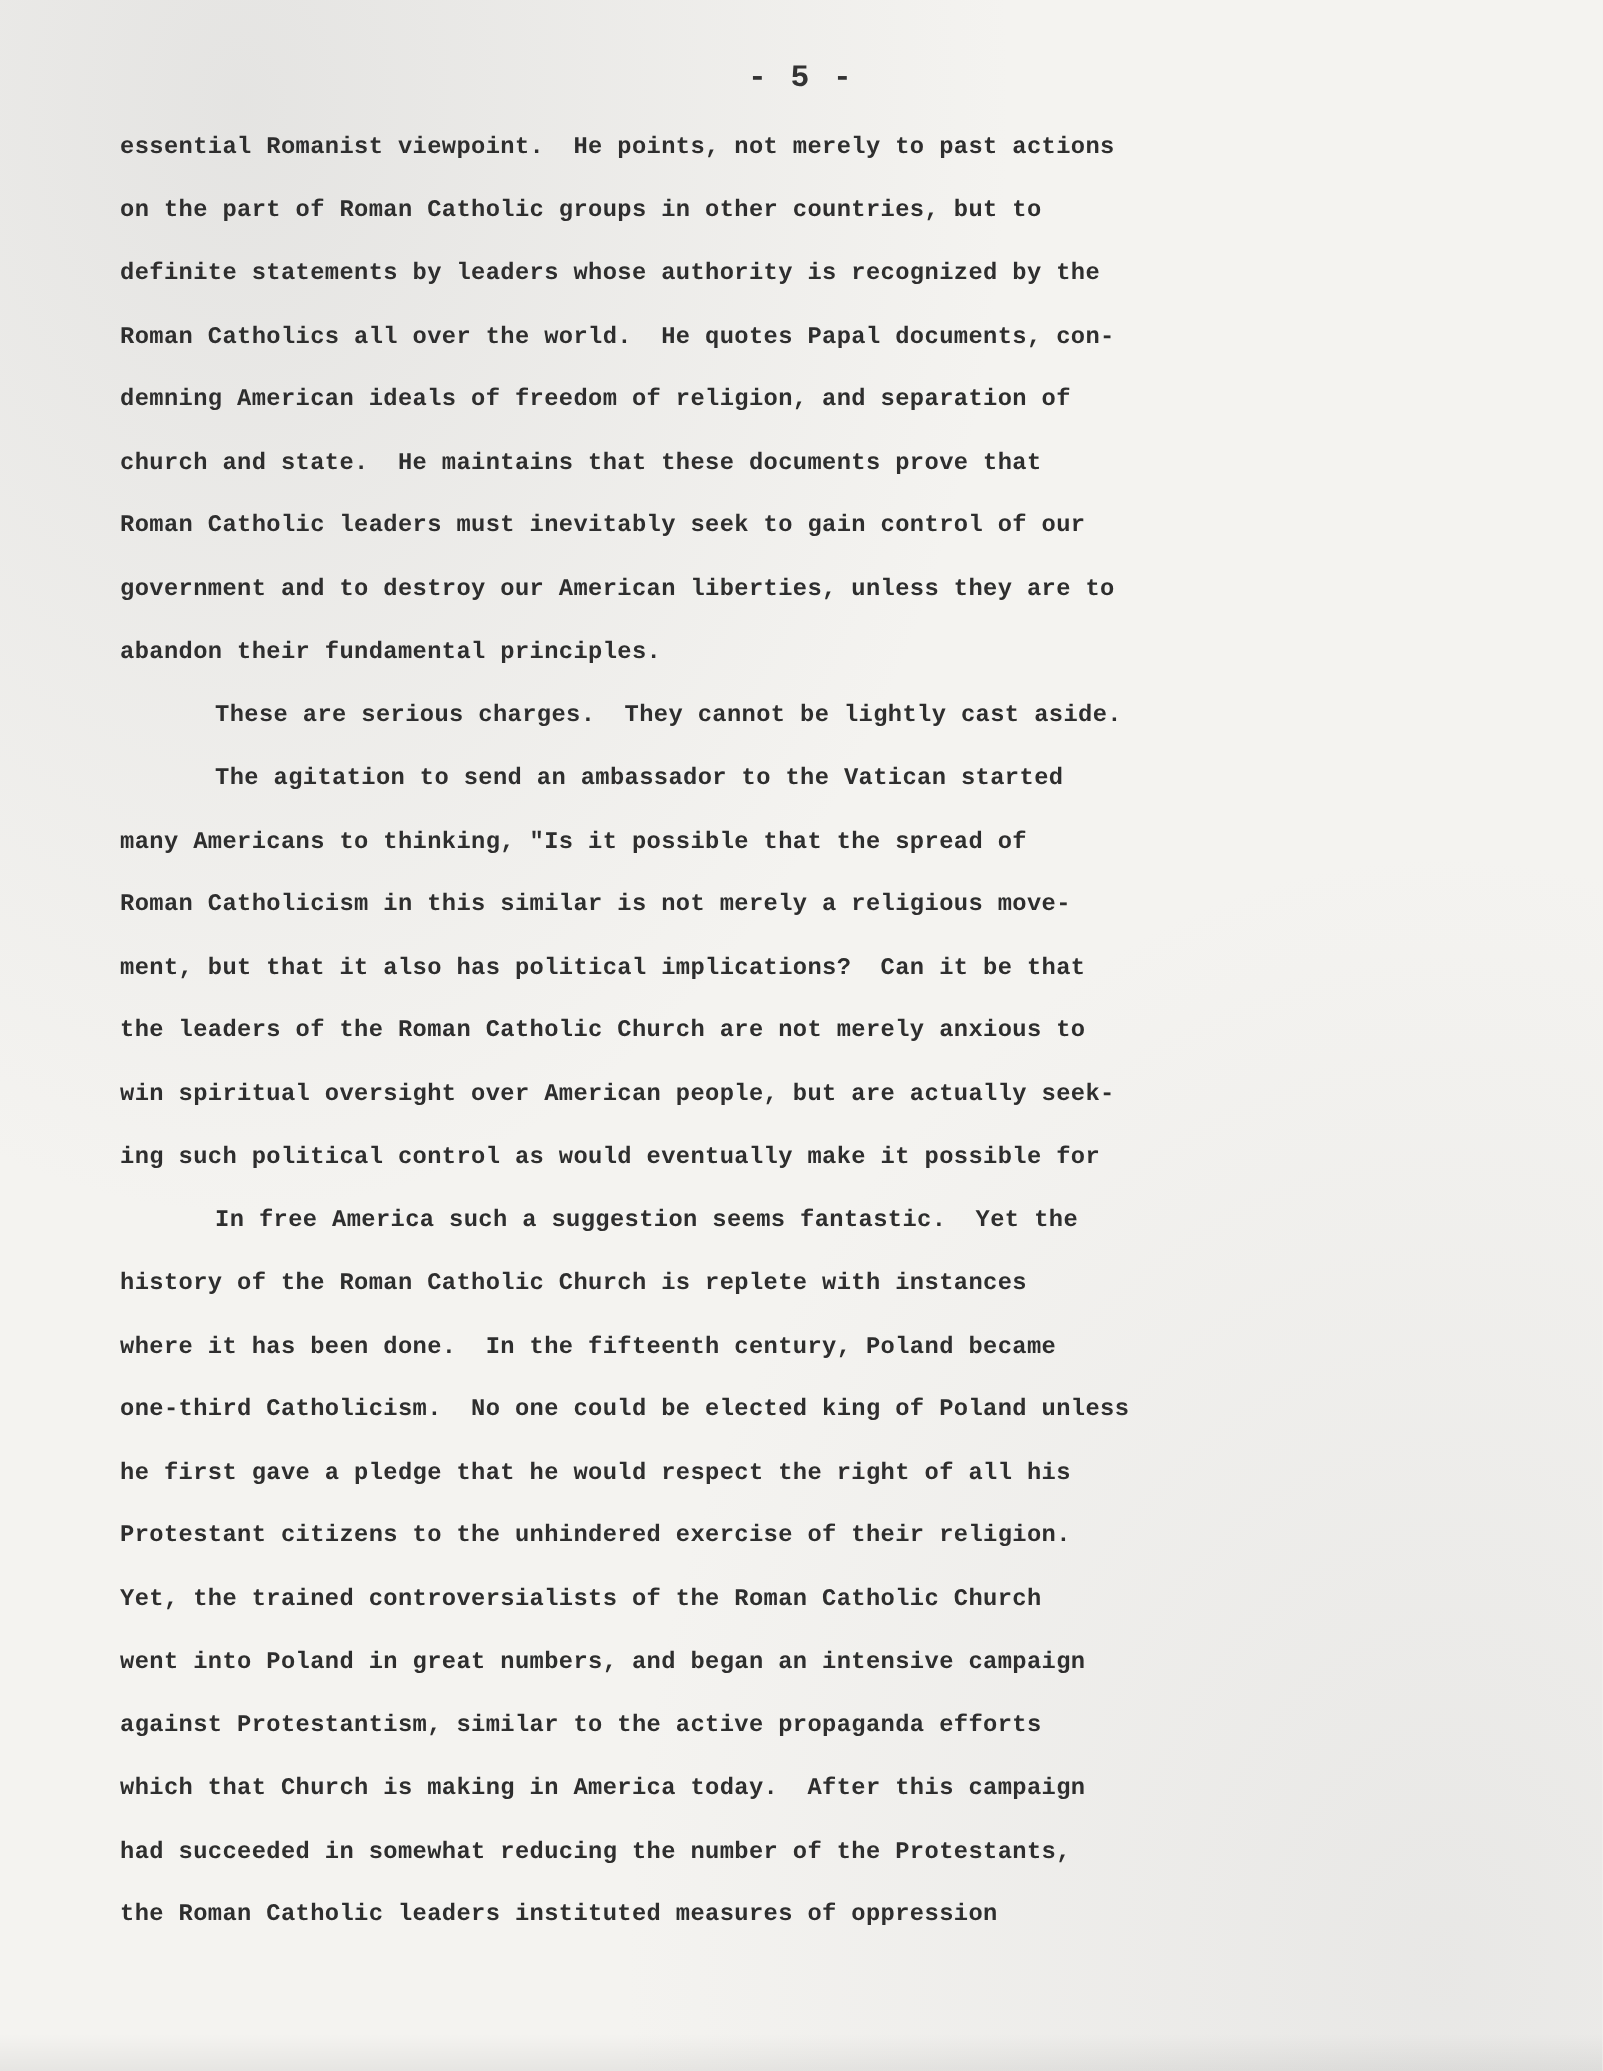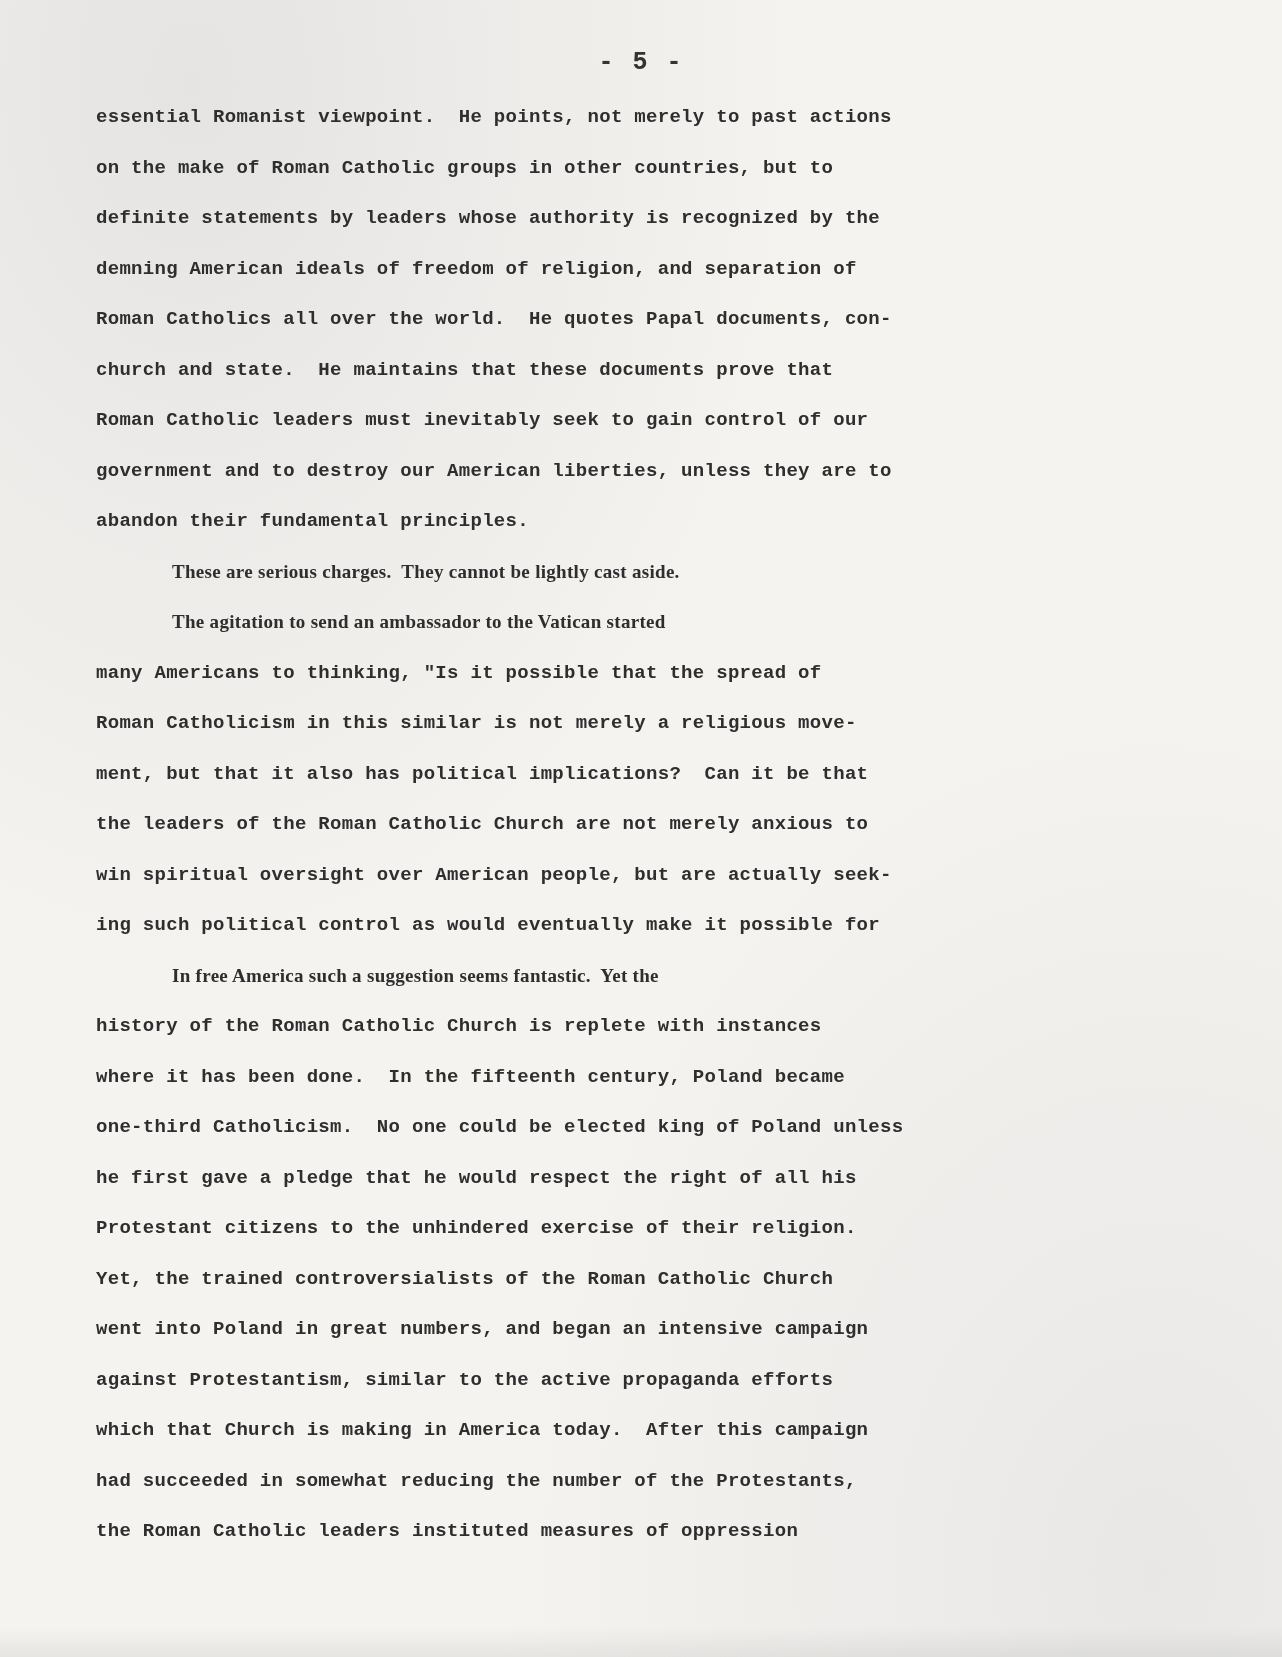--- a/index.html
+++ b/index.html
@@ -46,41 +46,40 @@
       height: 50.5px;
       line-height: 42px;
       font-size: 19px;
       font-weight: bold;
       white-space: pre;
       letter-spacing: 0.3px;
       color: #2e2e2e;
     }
     .line.indent {
       padding-left: 76px;
-      font-family: Liberation Serif, serif;
     }
     .edge-shadow {
       position: absolute;
       left: 0; bottom: 0;
       width: 1282px;
       height: 30px;
       background: linear-gradient(to bottom, rgba(0,0,0,0), rgba(0,0,0,0.06));
     }
   </style>
 </head>
 <body>
 
 <div class="page">
   <div class="page-number">- 5 -</div>
   <div class="body-text" id="body-text">
       <div class="line">essential Romanist viewpoint.  He points, not merely to past actions</div>
-      <div class="line">on the make of Roman Catholic groups in other countries, but to</div>
+      <div class="line">on the part of Roman Catholic groups in other countries, but to</div>
       <div class="line">definite statements by leaders whose authority is recognized by the</div>
+      <div class="line">Roman Catholics all over the world.  He quotes Papal documents, con-</div>
       <div class="line">demning American ideals of freedom of religion, and separation of</div>
-      <div class="line">Roman Catholics all over the world.  He quotes Papal documents, con-</div>
       <div class="line">church and state.  He maintains that these documents prove that</div>
       <div class="line">Roman Catholic leaders must inevitably seek to gain control of our</div>
       <div class="line">government and to destroy our American liberties, unless they are to</div>
       <div class="line">abandon their fundamental principles.</div>
       <div class="line indent">These are serious charges.  They cannot be lightly cast aside.</div>
       <div class="line indent">The agitation to send an ambassador to the Vatican started</div>
       <div class="line">many Americans to thinking, "Is it possible that the spread of</div>
       <div class="line">Roman Catholicism in this similar is not merely a religious move-</div>
       <div class="line">ment, but that it also has political implications?  Can it be that</div>
       <div class="line">the leaders of the Roman Catholic Church are not merely anxious to</div>

